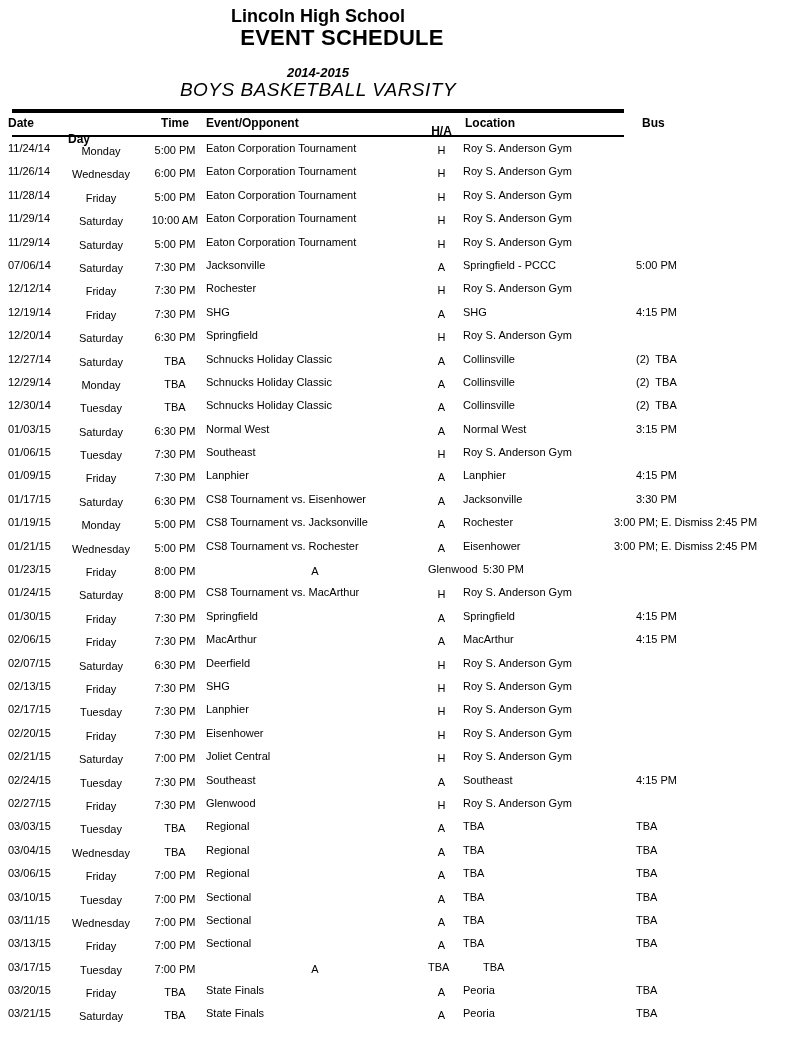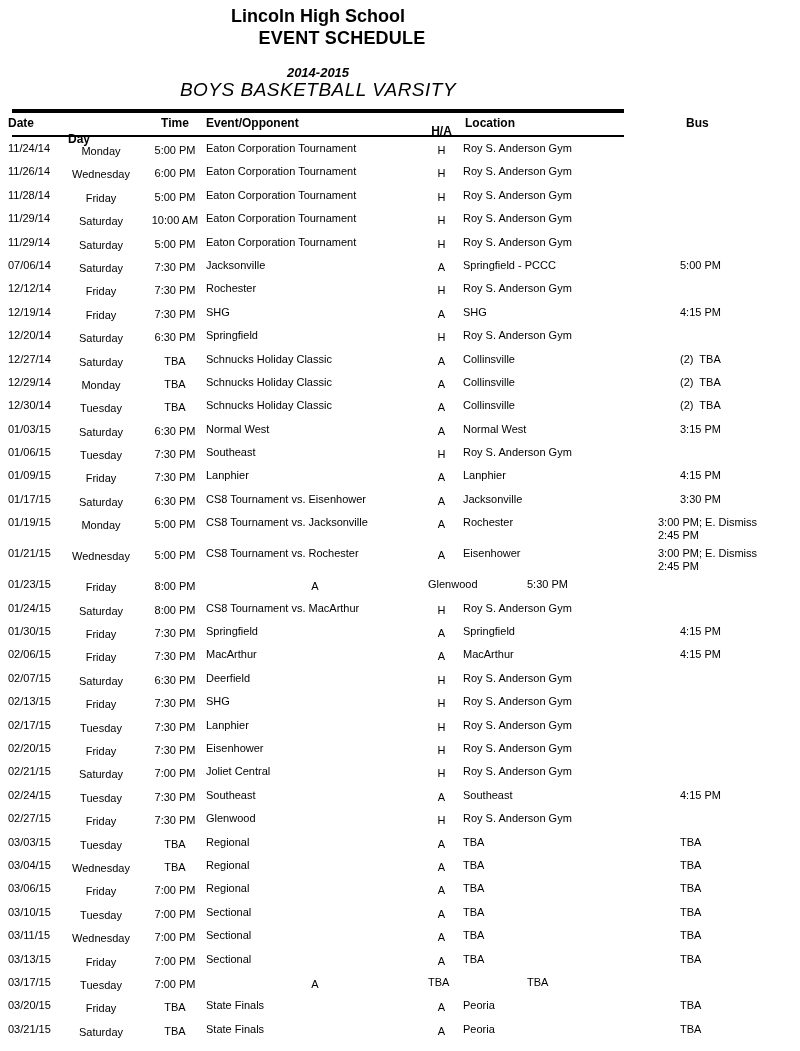--- a/index.html
+++ b/index.html
@@ -7,21 +7,21 @@
     width: 800px; height: 1051px;
     font-family: "Liberation Sans", "DejaVu Sans", sans-serif;
     color: #000;
     overflow: hidden;
   }
   .doc { width: 636px; }
 
   
   .title-block { text-align: center; padding-top: 6px; }
   .school-name  { font-size: 18px; font-weight: bold; line-height: 20px; }
-  .doc-title    { font-size: 18px; font-weight: bold; line-height: 24px; letter-spacing: 0.2px; margin-left: 48px; }
+  .doc-title    { font-size: 22px; font-weight: bold; line-height: 24px; letter-spacing: 0.2px; margin-left: 48px; }
   .season       { font-size: 13px; font-weight: bold; font-style: italic; line-height: 14px; margin-top: 16px; }
   .team         { font-size: 19px; font-style: italic; line-height: 20px; letter-spacing: 0.5px; }
 
   
   .rule-thick { height: 4px; background: #000; margin: 9px 12px 0 12px; }
   .rule-thin  { height: 2px; background: #000; margin: 0 12px; }
 
   
   .grid-row {
     display: grid;
@@ -35,21 +35,21 @@
   .tbody .grid-row { min-height: 23.4px; }
   .tbody .cell { font-size: 11px; line-height: 13px; padding-top: 5px; }
 
   .cell { white-space: pre-wrap; }
   .c-date  { text-align: left; }
   .c-day   { text-align: center; position: relative; top: 3px; }
   .c-time  { text-align: center; padding-left: 10px; position: relative; top: 2px; }
   .c-event { text-align: left; }
   .c-ha    { text-align: center; position: relative; top: 2px; }
   .c-loc   { text-align: left; padding-left: 4px; }
-  .c-bus   { text-align: left; padding-left: 24px; margin-left: 44px; }
+  .c-bus   { text-align: left; padding-left: 24px; }
   .c-bus.long { padding-left: 2px; }
 
   .thead .c-day  { text-align: left; top: 16px; }
   .thead .c-time { top: 0; }
   .thead .c-ha   { top: 8px; }
   .thead .c-loc  { padding-left: 6px; }
   .thead .c-bus  { padding-left: 30px; }
 </style>
 </head>
 <body>

